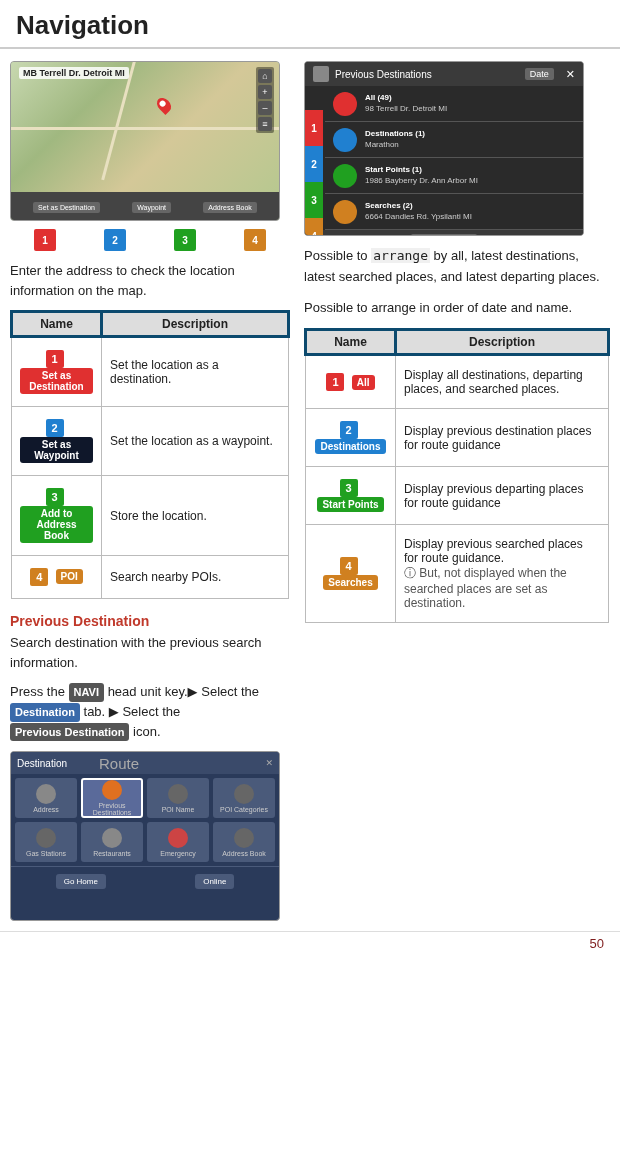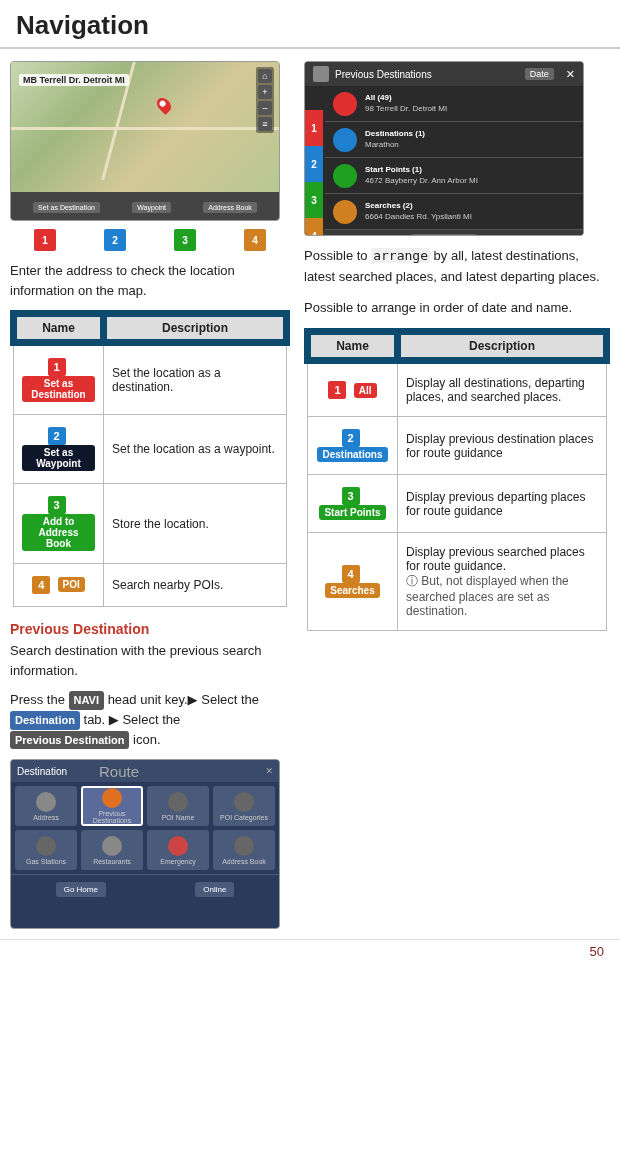--- a/index.html
+++ b/index.html
@@ -79,21 +79,21 @@
       position: absolute;
       width: 6px;
       height: 6px;
       background: #fff;
       border-radius: 50%;
       top: 3px;
       left: 3px;
     }
     .map-image .map-label {
       position: absolute;
-      top: 12px;
+      top: 5px;
       left: 8px;
       background: rgba(255,255,255,0.85);
       font-size: 9px;
       padding: 1px 4px;
       border-radius: 2px;
       font-weight: bold;
     }
     .map-image .map-toolbar {
       position: absolute;
       top: 5px;
@@ -156,21 +156,21 @@
       margin-bottom: 10px;
     }
     
     .info-table {
       width: 100%;
       border-collapse: collapse;
       margin-bottom: 14px;
     }
     .info-table th {
       background: #ddd;
-      border: 7px solid #0c4a6e;
+      border: 3px solid #0c4a6e;
       padding: 4px 8px;
       font-size: 12px;
       text-align: center;
     }
     .info-table td {
       border: 1px solid #bbb;
       padding: 12px 8px;
       vertical-align: middle;
       font-size: 12px;
     }
@@ -562,21 +562,21 @@
     <div class="screen-list-icon" style="background:#2080d0;"></div>
     <div class="screen-list-text">
       <div style="font-weight:bold;font-size:8px;">Destinations (1)</div>
       <div style="font-size:8px;color:#ccc;">Marathon</div>
     </div>
   </div>
             <div class="screen-list-item">
     <div class="screen-list-icon" style="background:#20a020;"></div>
     <div class="screen-list-text">
       <div style="font-weight:bold;font-size:8px;">Start Points (1)</div>
-      <div style="font-size:8px;color:#ccc;">4672 Bayberry Dr. Ann Arbor MI</div>
+      <div style="font-size:8px;color:#ccc;">1986 Bayberry Dr. Ann Arbor MI</div>
     </div>
   </div>
             <div class="screen-list-item">
     <div class="screen-list-icon" style="background:#d08020;"></div>
     <div class="screen-list-text">
       <div style="font-weight:bold;font-size:8px;">Searches (2)</div>
       <div style="font-size:8px;color:#ccc;">6664 Dandies Rd. Ypsilanti MI</div>
     </div>
   </div>
           </div>

